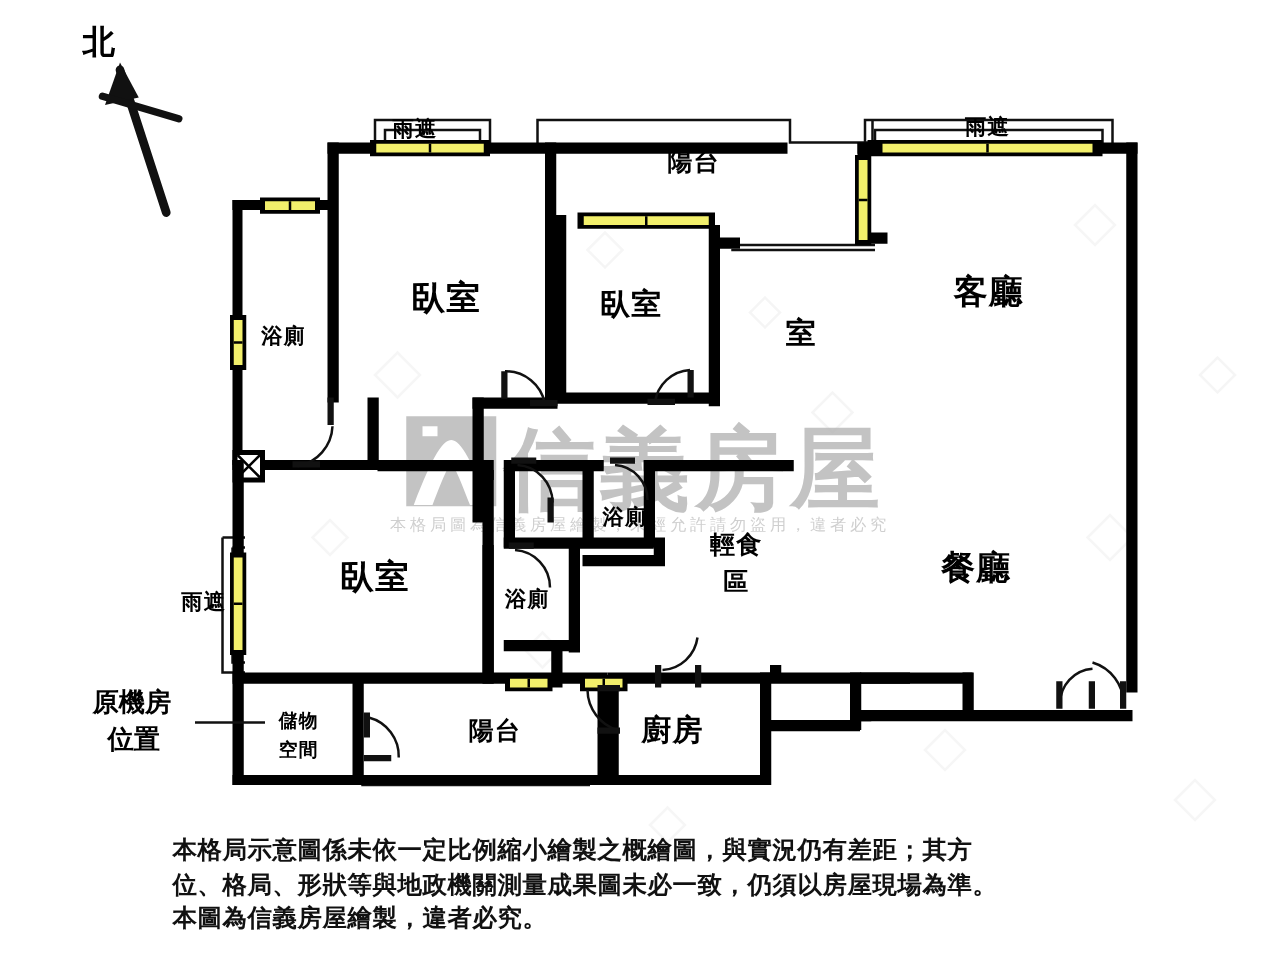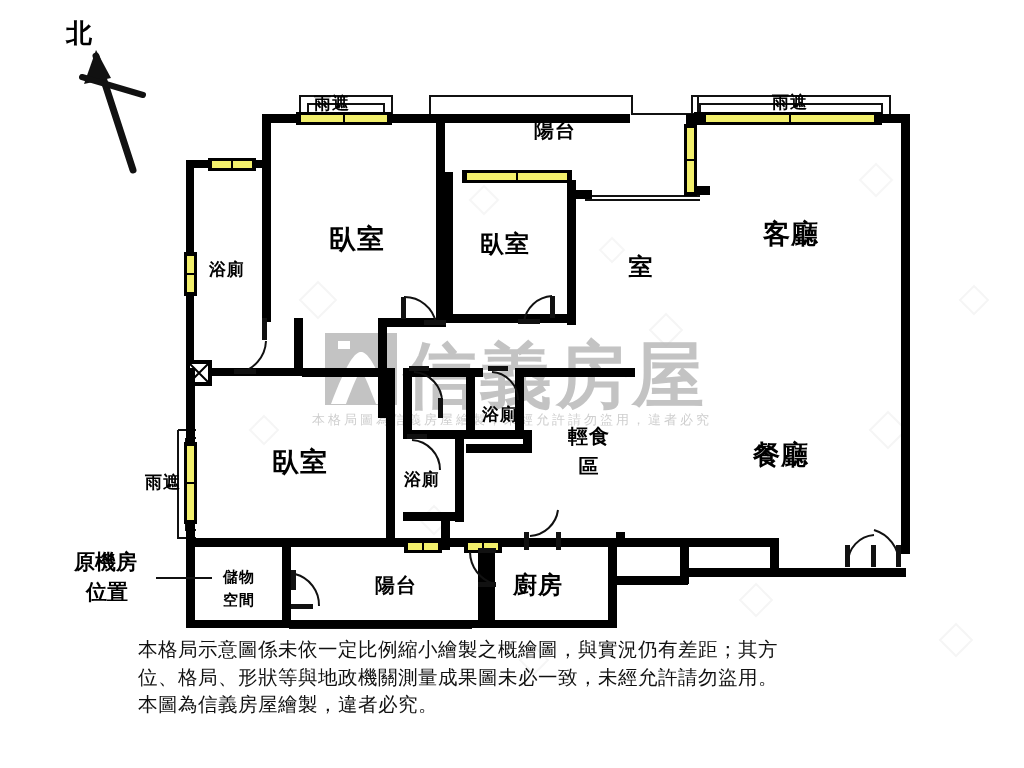--- a/index.html
+++ b/index.html
@@ -18,23 +18,23 @@
   .rm-xs{font-size:15px;}
   .callout{font-family:"DejaVu Serif","Liberation Serif",serif;
            fill:#000;font-size:21px;font-weight:700;dominant-baseline:middle;}
   .northtxt{font-family:"DejaVu Serif","Liberation Serif",serif;
             fill:#000;font-size:26px;font-weight:700;}
   .wm-big{font-family:"DejaVu Serif","Liberation Serif",serif;
           fill:#b9b9b9;font-size:72px;font-weight:700;letter-spacing:4px;}
   .wm-small{font-family:"DejaVu Sans","Liberation Sans",sans-serif;
             fill:#cfcfcf;font-size:13px;letter-spacing:3px;text-anchor:middle;}
   .diamond{fill:none;stroke:#f4f4f4;stroke-width:2;}
-  #disclaimer{position:absolute;left:138px;top:636px;width:840px;
+  #disclaimer{position:absolute;left:138px;top:666px;width:840px;
               font-family:"DejaVu Serif","Liberation Serif",serif;
-              font-size:19.5px;font-weight:400;color:#111;
+              font-size:19.5px;font-weight:700;color:#111;
               line-height:1.42;letter-spacing:0.5px;}
   #disclaimer div{white-space:nowrap;}
 </style>
 </head>
 <body>
 
 <div id="plan-root">
 
   <svg class="plan" viewBox="0 0 1024 768">
 
@@ -292,17 +292,17 @@
     <g>
       <text class="callout" x="74" y="563">原機房</text>
       <text class="callout" x="86" y="593">位置</text>
       <path d="M156 578 L212 578" stroke="#111" stroke-width="2" fill="none"></path>
     </g>
 
   </svg>
 
   <div id="disclaimer">
     <div>本格局示意圖係未依一定比例縮小繪製之概繪圖，與實況仍有差距；其方</div>
-    <div>位、格局、形狀等與地政機關測量成果圖未必一致，未經允許請勿盜用。</div>
+    <div>位、格局、形狀等與地政機關測量成果圖未必一致，仍須以房屋現場為準。</div>
     <div>本圖為信義房屋繪製，違者必究。</div>
   </div>
 
 </div>
 
 </body></html>

